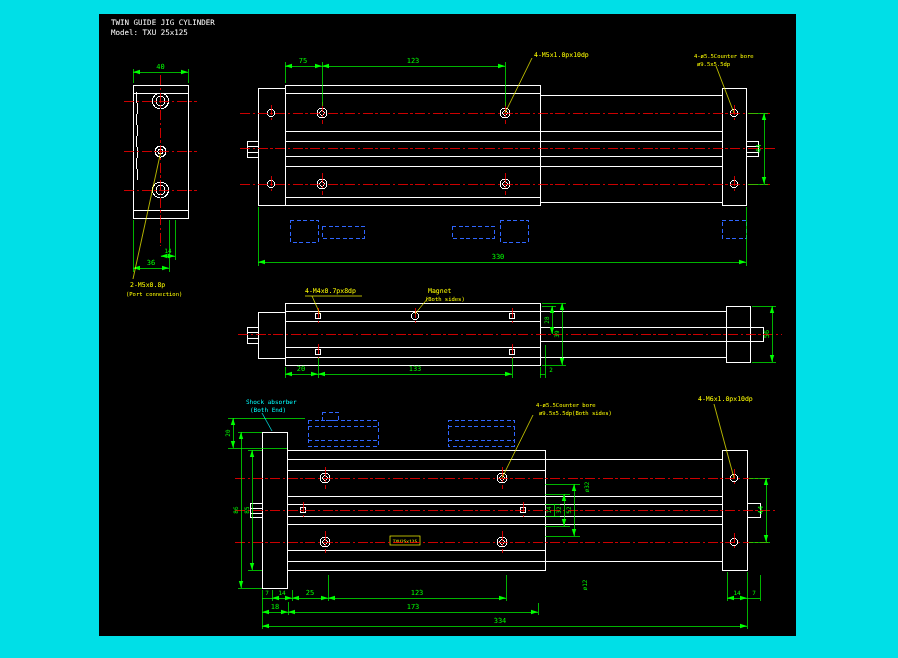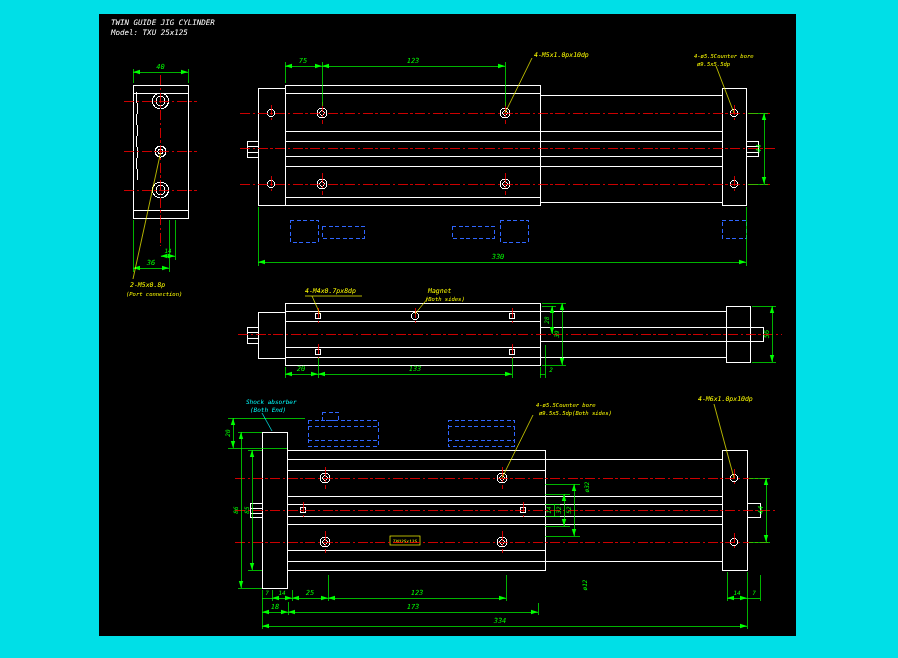--- a/index.html
+++ b/index.html
@@ -1,16 +1,16 @@
 <!DOCTYPE html>
 <html><head>
 <meta charset="utf-8">
 <style>
   html,body{margin:0;padding:0;background:#00dfe7;}
-  .stage{position:relative;width:810px;height:658px;overflow:hidden;font-style:italic;}
+  .stage{position:relative;width:810px;height:658px;overflow:hidden;}
   svg{display:block;}
   .w{stroke:#ffffff;fill:none;stroke-width:1;shape-rendering:crispEdges;}
   .ws{stroke:#ffffff;fill:none;stroke-width:1;}
   .r{stroke:#ff0000;fill:none;stroke-width:0.8;stroke-dasharray:10 2.5 2.5 2.5;shape-rendering:crispEdges;}
   .rt{stroke:#ff0000;fill:none;stroke-width:0.8;shape-rendering:crispEdges;}
   .g{stroke:#00ff00;fill:none;stroke-width:0.7;shape-rendering:crispEdges;}
   .b{stroke:#2f66ff;fill:none;stroke-width:1;stroke-dasharray:4 2.5;shape-rendering:crispEdges;}
   .y{stroke:#ffff00;fill:none;stroke-width:0.7;}
   text{font-family:"DejaVu Sans Mono","Liberation Mono",monospace;stroke:none;}
   .tw{fill:#ffffff;font-size:7.5px;}

